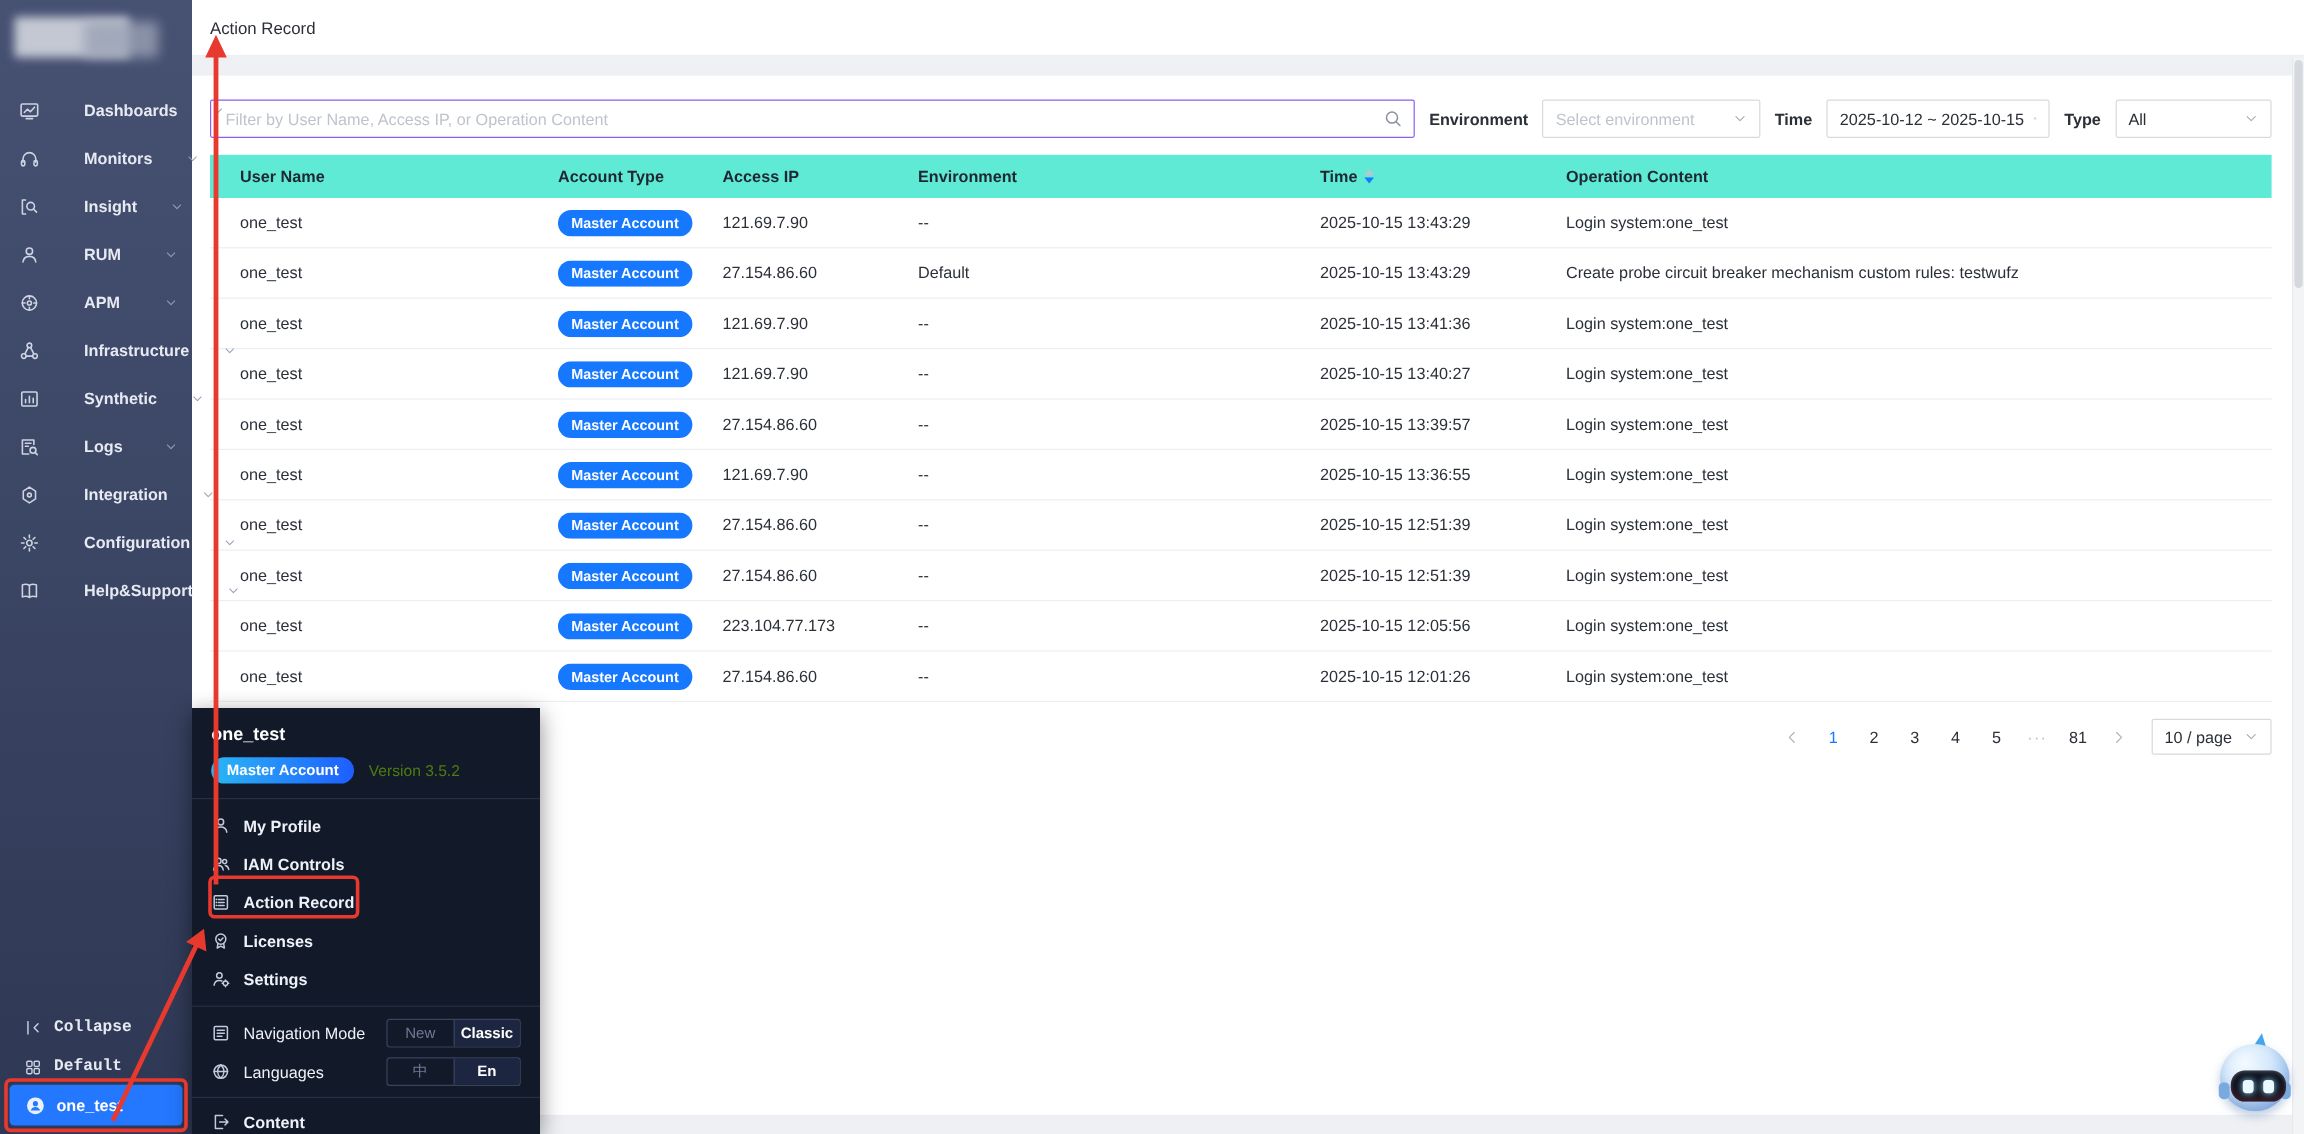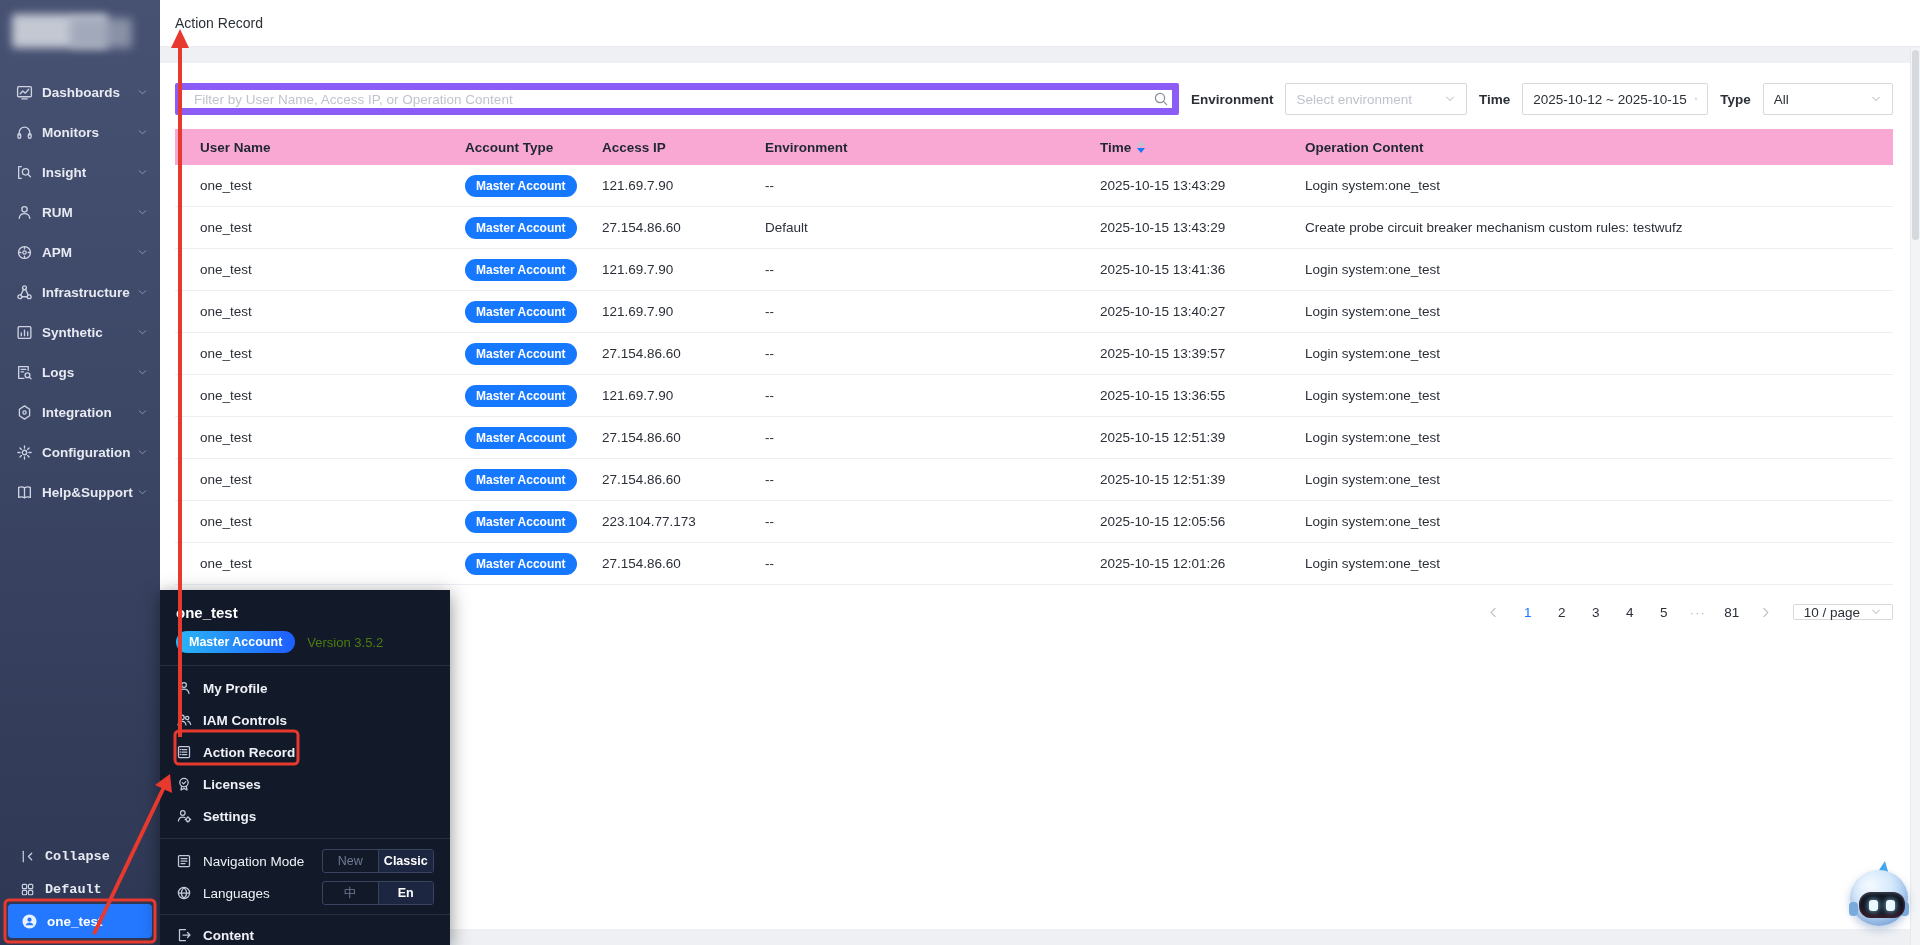--- a/index.html
+++ b/index.html
@@ -6,21 +6,21 @@
   html,body { width:1920px; height:945px; overflow:hidden; font-family:"Liberation Sans", sans-serif; background:#eef0f3; }
   .app { position:relative; width:1920px; height:945px; }
 
   
   .sidebar { position:absolute; left:0; top:0; width:160px; height:945px;
     background:linear-gradient(180deg,#475172 0%,#3c4665 45%,#2e3854 100%); z-index:10; }
   .logo { position:relative; margin:12px 12px 0 12px; height:42px; }
   .logo .blur1 { position:absolute; left:0; top:2px; width:96px; height:34px; background:#d9dde5; opacity:.85; filter:blur(4px); border-radius:3px; }
   .logo .blur2 { position:absolute; left:58px; top:6px; width:62px; height:30px; background:#9aa2b5; opacity:.8; filter:blur(5px); border-radius:3px; }
   #side-nav { margin-top:18px; }
-  .nav-item { display:flex; align-items:center; height:40px; padding:0 12px 0 16px; color:#e7eaf2; cursor:pointer; }
+  .nav-item { display:flex; align-items:center; height:40px; padding:0 12px 0 16px; color:#e7eaf2; cursor:pointer;gap:28px; }
   .nav-item .icon { width:17px; height:17px; color:#cdd3e2; flex:0 0 17px; }
   .icon svg { width:100%; height:100%; fill:none; stroke:currentColor; stroke-width:1.25; stroke-linecap:round; stroke-linejoin:round; display:block; }
   .nav-label { font-size:13.5px; font-weight:bold; margin-left:9px; flex:1; white-space:nowrap; }
   .nav-item .chev { width:11px; height:11px; color:#97a0b8; flex:0 0 11px; }
   .side-bottom-item { position:absolute; left:0; width:160px; display:flex; align-items:center; padding-left:20px; color:#e7eaf2; cursor:pointer; height:26px;font-family:Liberation Mono, monospace; }
   .side-bottom-item .icon { width:15px; height:15px; color:#cdd3e2; }
   .side-bottom-item span.lbl { font-size:13.5px; font-weight:bold; margin-left:10px; }
   .row-collapse { top:843px; }
   .row-default { top:876px; }
   .user-btn { position:absolute; left:8px; top:904px; width:144px; height:34px; background:#2478ff; border-radius:4px;
@@ -29,48 +29,48 @@
   .user-btn span.lbl { margin-left:9px; }
 
   
   .main { position:absolute; left:160px; top:0; right:0; height:945px; }
   .page-header { height:47px; background:#fff; border-bottom:1px solid #e8eaee; display:flex; align-items:center; padding-left:15px; }
   .page-title { font-size:14px; color:#2b2f36; }
   .card { margin-top:16px; background:#fff; min-height:866px; padding:20px 27px 0 15px; }
 
   .filter-row { display:flex; align-items:center; gap:12px; }
   .search-box { position:relative; flex:0 1 1020px; height:32px; }
-  .search-box input { width:100%; height:32px; border:7px solid #8b5cf6; border-radius:2px; padding:0 34px 0 12px; font-size:13.5px; color:#333; font-family:"Liberation Sans",sans-serif; outline:none; }
+  .search-box input { width:100%; height:32px; border:1px solid #8b5cf6; border-radius:2px; padding:0 34px 0 12px; font-size:13.5px; color:#333; font-family:"Liberation Sans",sans-serif; outline:none; }
   .search-box input::placeholder { color:#bfc4cc; }
   .search-box .icon { position:absolute; right:10px; top:8px; width:16px; height:16px; color:#8a9099; cursor:pointer; }
   .f-label { font-size:13.5px; font-weight:bold; color:#2b2f36; white-space:nowrap; }
   .select-box { height:32px; border:1px solid #d9d9d9; border-radius:2px; display:flex; align-items:center; padding:0 10px; gap:8px; cursor:pointer; background:#fff; }
   .select-box .val { font-size:13.5px; color:#2b2f36; flex:1; white-space:nowrap; }
   .select-box .val.placeholder { color:#bfc4cc; }
   .select-box .icon { width:12px; height:12px; color:#a6abb5; }
   .w-env { width:184px; } .w-time { width:186px; } .w-type { width:132px; }
 
   .table { margin-top:14px; }
   .t-head, .t-row { display:grid; grid-template-columns:290px 137px 163px 335px 205px 1fr; align-items:center; }
-  .t-head { height:36px; background:#f9a8d4; }
+  .t-head { height:36px; background:#5eead4; }
   .t-head .cell { font-size:13.5px; font-weight:bold; color:#1f2733; display:flex; align-items:center; }
   .t-row { height:42px; border-bottom:1px solid #ebeef2; }
   .t-row .cell { font-size:13.5px; color:#2b3038; white-space:nowrap; overflow:hidden; }
   .cell:first-child { padding-left:25px; }
   .badge-table { display:inline-block; background:#1677ff; color:#fff; font-size:12px; font-weight:bold; padding:4px 11px; border-radius:12px; }
   .sort-carets { display:inline-flex; flex-direction:column; margin-left:6px; gap:2px; cursor:pointer; }
   .caret-up { width:0; height:0; border-left:4px solid transparent; border-right:4px solid transparent; border-bottom:5px solid #c0c4cc; }
   .caret-down { width:0; height:0; border-left:4px solid transparent; border-right:4px solid transparent; border-top:5px solid #1677ff; }
 
   .pagination { margin-top:14px; display:flex; justify-content:flex-end; align-items:center; gap:8px; }
   .pg-btn { min-width:26px; height:26px; display:flex; align-items:center; justify-content:center; font-size:13.5px; color:#2b3038; cursor:pointer; border-radius:2px; }
   .pg-btn.current { color:#1677ff; }
   .pg-btn.ellipsis { color:#b6bac2; letter-spacing:1px; }
   .pg-btn .icon { width:13px; height:13px; color:#aeb3bc; }
-  .page-size { margin-left:6px; height:16px; border:1px solid #d9d9d9; border-radius:2px; display:flex; align-items:center; padding:0 10px; gap:10px; cursor:pointer; }
+  .page-size { margin-left:6px; height:30px; border:1px solid #d9d9d9; border-radius:2px; display:flex; align-items:center; padding:0 10px; gap:10px; cursor:pointer; }
   .page-size .val { font-size:13.5px; color:#2b3038; }
   .page-size .icon { width:12px; height:12px; color:#a6abb5; }
 
   
   .user-popup { position:absolute; left:160px; top:590px; width:290px; height:355px; background:#121929;
     z-index:50; padding:14px 16px 0 16px; box-shadow:0 4px 18px rgba(0,0,0,.45); }
   .pm-user { color:#fff; font-size:15px; font-weight:bold; }
   .pm-badge-row { display:flex; align-items:center; margin-top:10px; gap:12px; }
   .pm-badge { background:linear-gradient(90deg,#2ab6f5,#1e5eff); color:#fff; font-size:12.5px; font-weight:bold; padding:4px 13px; border-radius:12px; }
   .pm-version { color:#4d7c0f; font-size:13px; }

